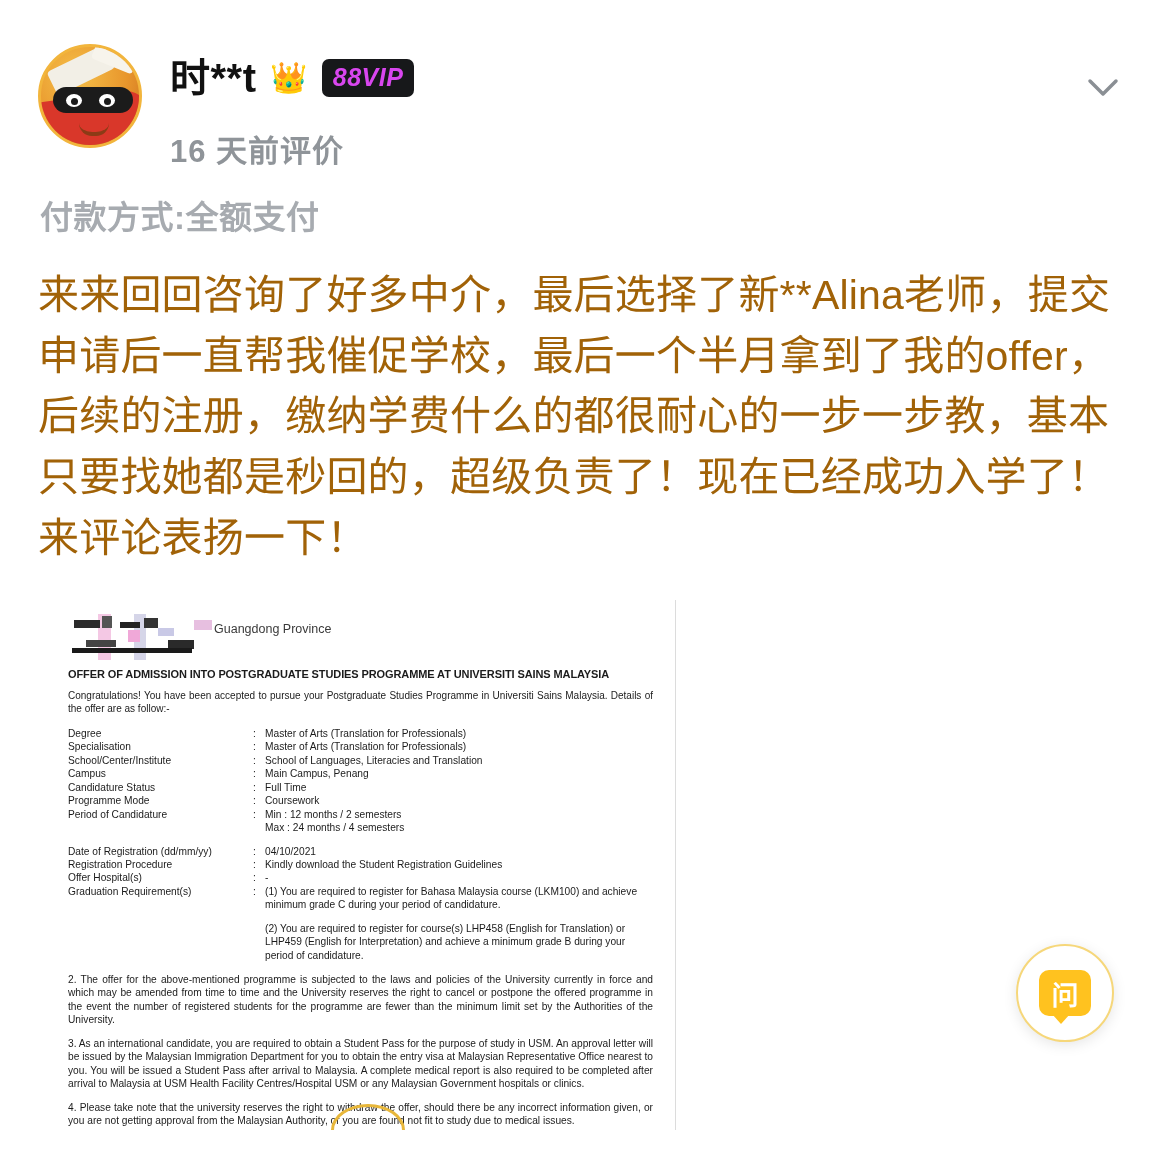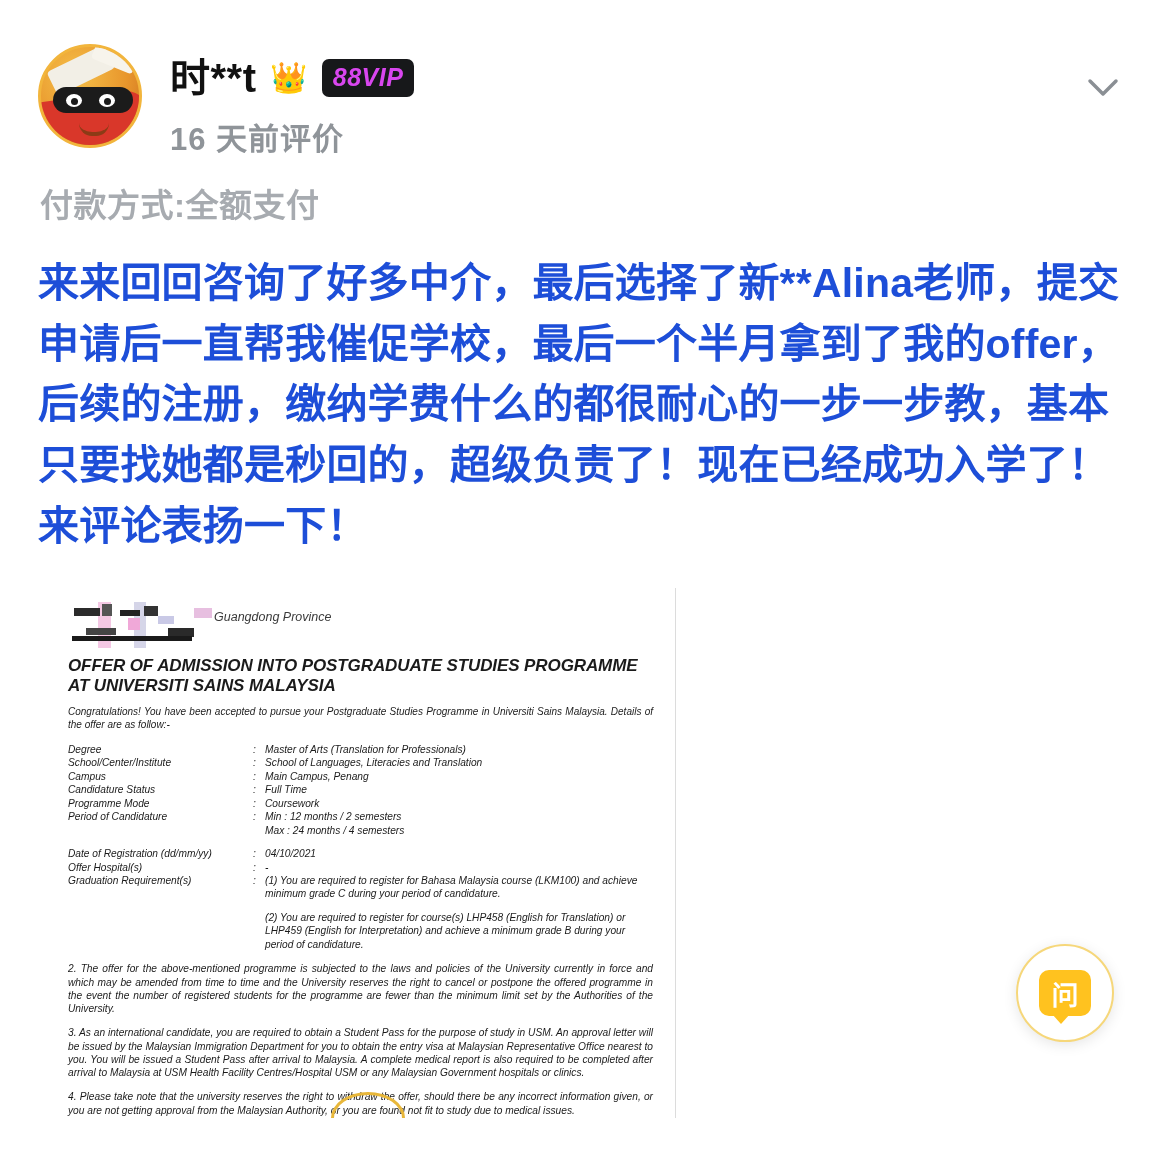--- a/index.html
+++ b/index.html
@@ -122,21 +122,21 @@
     background: #17181a;
     color: #d946ef;
     font-size: 25px;
     font-weight: bold;
     font-style: italic;
     border-radius: 7px;
     padding: 4px 11px 5px 11px;
     letter-spacing: 0.5px;
   }
   .time-text {
-    margin-top: 16px;
+    margin-top: 28px;
     font-size: 31px;
     color: #8f9499;
     font-weight: bold;
     letter-spacing: 1px;
   }
   .chevron {
     position: absolute;
     right: 44px;
     top: 64px;
     width: 46px;
@@ -149,43 +149,42 @@
     margin: 20px 40px 0 40px;
     font-size: 33px;
     color: #a7abb0;
     font-weight: bold;
     letter-spacing: 0.5px;
   }
   .review-text {
     margin: 26px 36px 0 38px;
     font-size: 41px;
     line-height: 1.48;
-    color: #1d4ed8;
-    font-weight: bold;
+    color: #a16207;
+    font-weight: normal;
     letter-spacing: 0.2px;
   }
 
   
   .doc-wrap {
     position: relative;
     margin: 32px 0 0 46px;
     width: 630px;
     height: 530px;
     background: #ffffff;
     overflow: hidden;
   }
   .doc-page {
     position: absolute;
     inset: 0;
     background: #ffffff;
     border-right: 1px solid #dcdcdc;
     padding: 14px 22px 0 22px;
     font-family: "Liberation Sans", "DejaVu Sans", sans-serif;
     color: #1b1b1b;
-    font-style: italic;
   }
   .doc-mosaic {
     position: relative;
     width: 165px;
     height: 46px;
     background:
       linear-gradient(90deg,#ffffff 0 18%,#f4c8e4 18% 26%,#ffffff 26% 40%,#d5d5e8 40% 47%,#ffffff 47% 100%),
       #ffffff;
     overflow: hidden;
   }
@@ -195,21 +194,21 @@
   }
   .doc-prov {
     position: absolute;
     left: 168px;
     top: 22px;
     font-size: 12.5px;
     color: #3a3a3a;
   }
   .doc-title {
     margin-top: 8px;
-    font-size: 17px;
+    font-size: 11px;
     font-weight: bold;
     letter-spacing: -0.1px;
   }
   .doc-para {
     margin-top: 10px;
     font-size: 10px;
     line-height: 1.28;
     text-align: justify;
   }
   .doc-table {
@@ -342,20 +341,25 @@
       <div class="doc-para">Congratulations! You have been accepted to pursue your Postgraduate Studies Programme in Universiti Sains Malaysia. Details of the offer are as follow:-</div>
 
       <table class="doc-table">
         <tbody>
           <tr>
             <td class="k">Degree</td>
             <td class="c">:</td>
             <td>Master of Arts (Translation for Professionals)</td>
           </tr>
           <tr>
+            <td class="k">Specialisation</td>
+            <td class="c">:</td>
+            <td>Master of Arts (Translation for Professionals)</td>
+          </tr>
+          <tr>
             <td class="k">School/Center/Institute</td>
             <td class="c">:</td>
             <td>School of Languages, Literacies and Translation</td>
           </tr>
           <tr>
             <td class="k">Campus</td>
             <td class="c">:</td>
             <td>Main Campus, Penang</td>
           </tr>
           <tr>
@@ -380,20 +384,25 @@
           </tr>
           <tr style="height:10px;">
               <td colspan="3"></td>
             </tr>
           <tr>
             <td class="k">Date of Registration (dd/mm/yy)</td>
             <td class="c">:</td>
             <td>04/10/2021</td>
           </tr>
           <tr>
+            <td class="k">Registration Procedure</td>
+            <td class="c">:</td>
+            <td>Kindly download the Student Registration Guidelines</td>
+          </tr>
+          <tr>
             <td class="k">Offer Hospital(s)</td>
             <td class="c">:</td>
             <td>-</td>
           </tr>
           <tr>
             <td class="k">Graduation Requirement(s)</td>
             <td class="c">:</td>
             <td>(1) You are required to register for Bahasa Malaysia course (LKM100) and achieve minimum grade C during your period of candidature.</td>
           </tr>
           <tr style="height:10px;">

